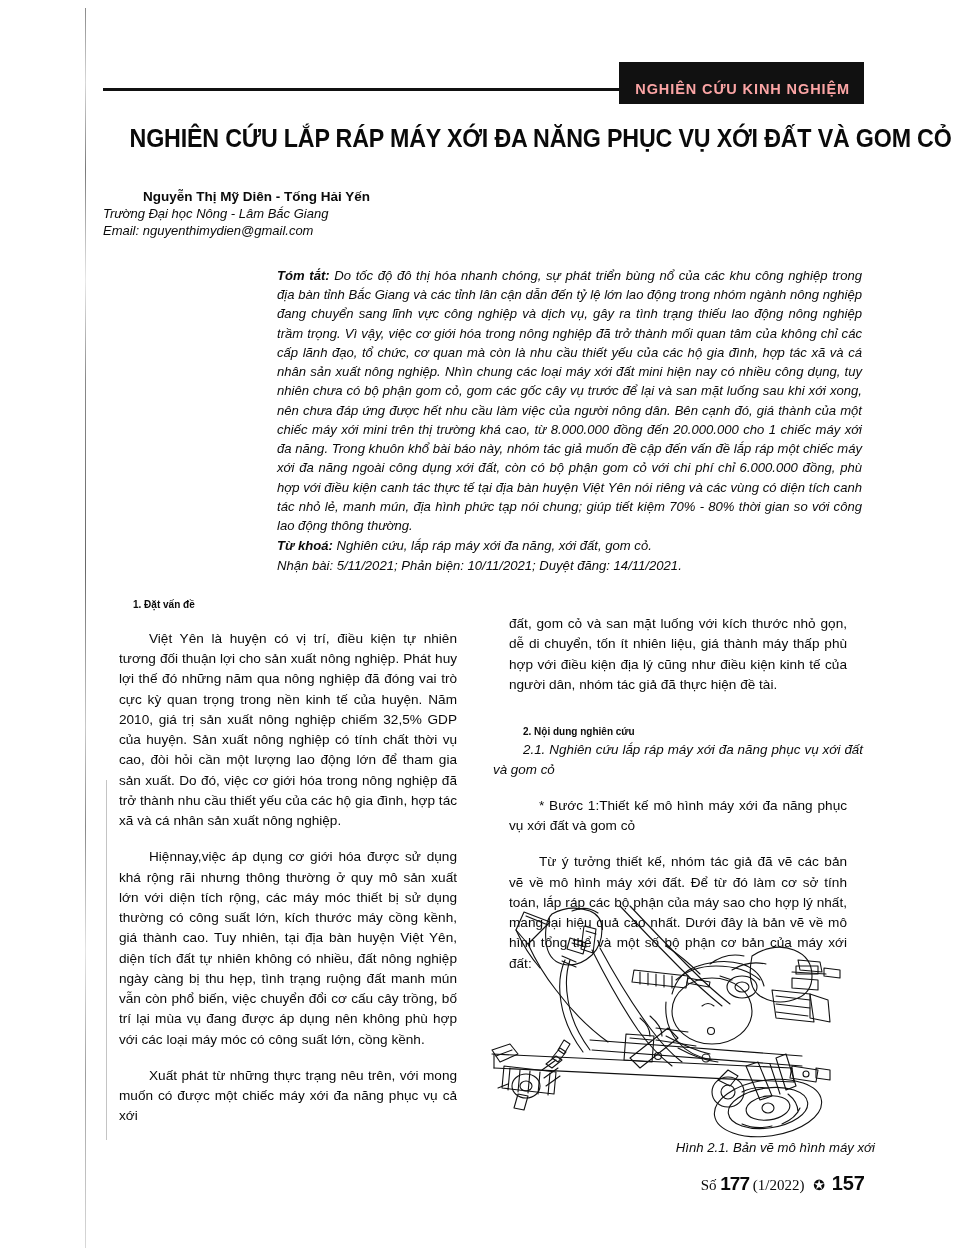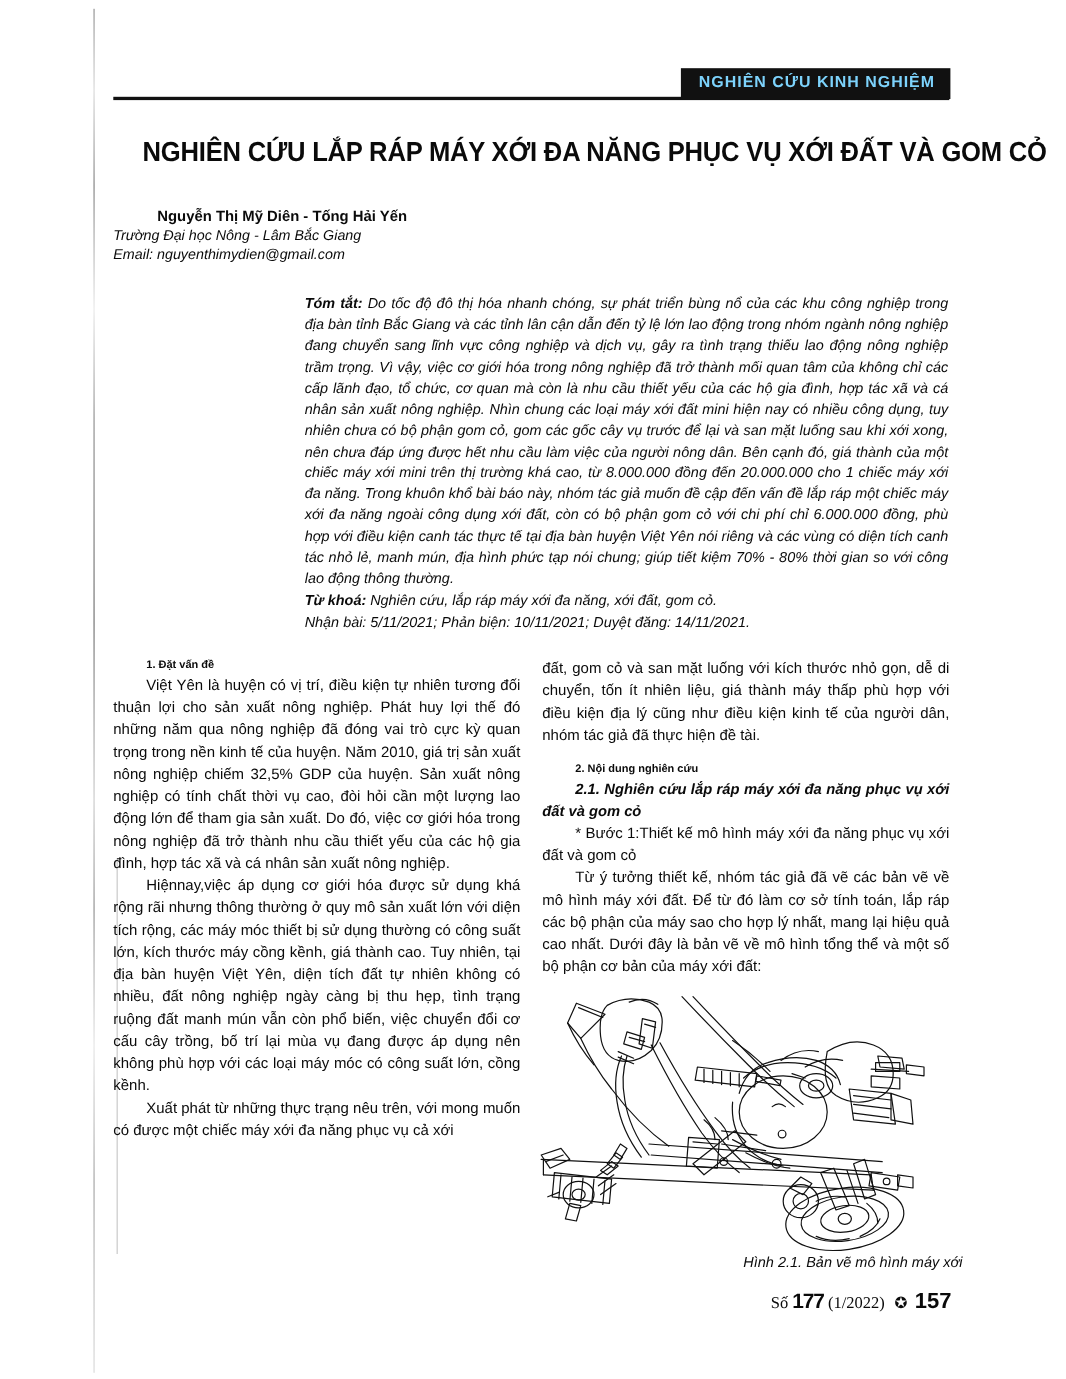--- a/index.html
+++ b/index.html
@@ -53,22 +53,22 @@
     top: 88px;
     width: 760px;
     height: 3px;
     background: #111;
   }
   .header-banner {
     position: absolute;
     right: 105px;
     top: 62px;
     background: #111;
-    color: #7dd3fc;
-    padding: 6px 14px 7px 16px;
+    color: #fca5a5;
+    padding: 20px 14px 7px 16px;
     font-size: 14.5px;
     font-weight: bold;
     letter-spacing: 0.9px;
     line-height: 1;
     white-space: nowrap;
   }
 
   
   .doc-title {
     position: absolute;
@@ -124,33 +124,33 @@
   .col {
     position: absolute;
     top: 598px;
     width: 370px;
     font-size: 13.6px;
     line-height: 1.49;
     text-align: justify;
   }
   .col.left  { left: 103px; }
   .col.right { left: 493px; }
-  .col p { margin: 0; text-indent: 30px; }
+  .col p { margin: 16px; text-indent: 30px; }
   .col p.noindent { text-indent: 0; }
   .col h3 {
     margin: 0;
     font-size: 10px;
     font-weight: bold;
     text-indent: 30px;
     line-height: 1.49;
   }
   .col h4 {
     margin: 0;
     font-size: 13.4px;
-    font-weight: bold;
+    font-weight: normal;
     font-style: italic;
     text-indent: 30px;
     line-height: 1.49;
   }
   .col .gap { height: 14px; }
 
   
   .figure {
     position: absolute;
     left: 480px;

